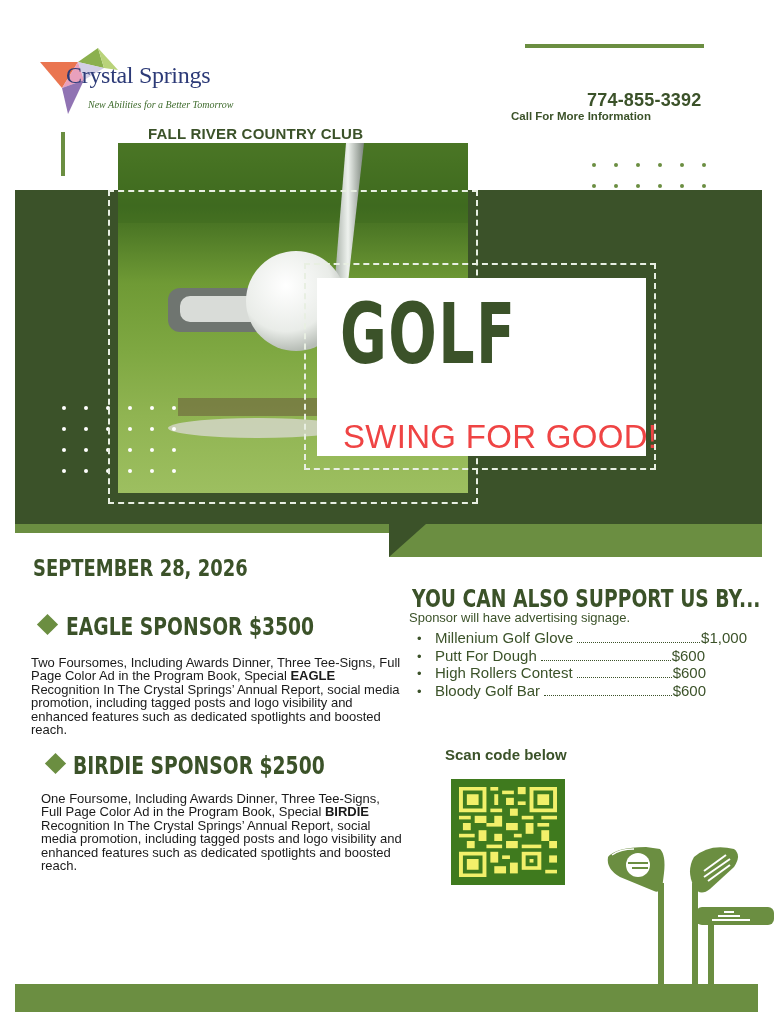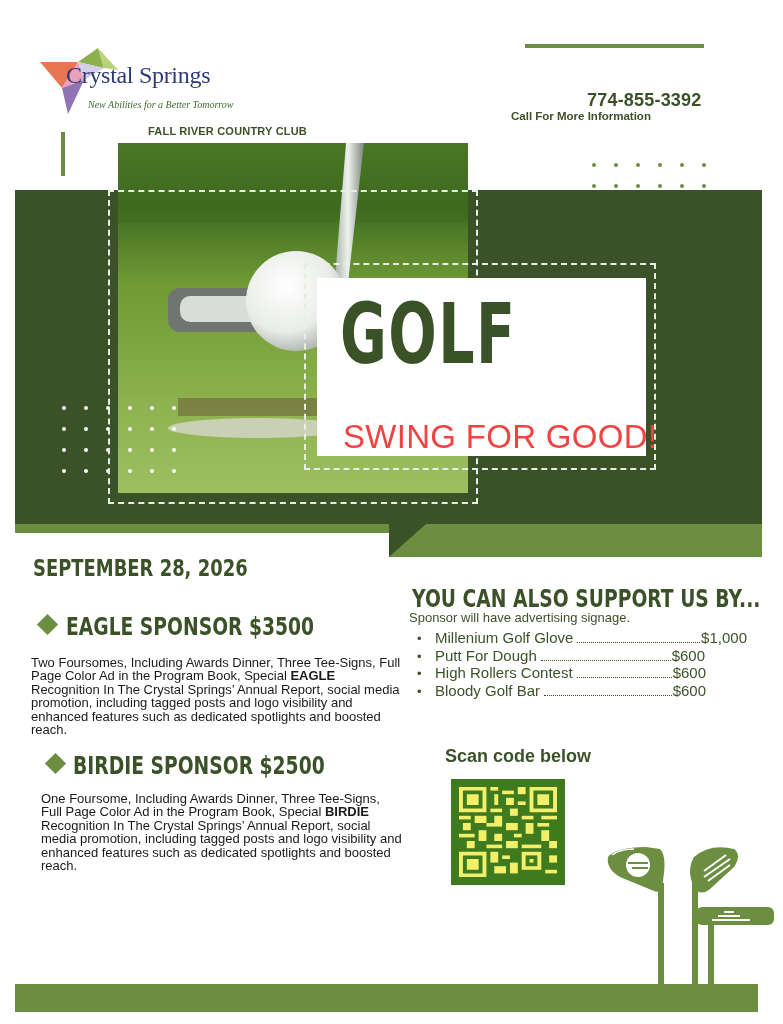--- a/index.html
+++ b/index.html
@@ -13,21 +13,21 @@
   .logo { left: 38px; top: 46px; width: 220px; height: 70px; }
   .logo-title { left: 66px; top: 62px; font-family: "Liberation Serif", serif; font-size: 24px; color: #2c3a77; letter-spacing: -0.3px; white-space: nowrap; }
   .logo-tag { left: 88px; top: 99px; font-family: "Liberation Serif", serif; font-style: italic; font-size: 10px; color: #3e6b2c; white-space: nowrap; }
 
   .top-bar { left: 525px; top: 44px; width: 179px; height: 4px; background: #6b8e41; }
 
   .phone { left: 539px; top: 90px; font-weight: bold; font-size: 18px; color: #3b5229; letter-spacing: 0.2px; margin-left: 48px; }
   .phone-sub { left: 511px; top: 110px; font-weight: bold; font-size: 11.5px; color: #3b5229; }
 
   .vbar { left: 61px; top: 132px; width: 4px; height: 44px; background: #6b8e41; }
-  .venue { left: 148px; top: 125px; font-weight: bold; font-size: 11px; color: #3b5229; letter-spacing: 0.2px; }
+  .venue { left: 148px; top: 125px; font-weight: bold; font-size: 15px; color: #3b5229; letter-spacing: 0.2px; }
 
   .dot-grid { display: grid; }
   .dot { width: 4px; height: 4px; border-radius: 50%; }
 
   .hero-dark { left: 15px; top: 190px; width: 747px; height: 334px; background: #3b5229; }
   .hero-mid-left { left: 15px; top: 524px; width: 374px; height: 9px; background: #6b8e41; }
   .hero-mid-right { left: 389px; top: 524px; width: 373px; height: 33px; background: #6b8e41; }
   .tail { left: 389px; top: 524px; width: 0; height: 0; border-top: 33px solid #3b5229; border-right: 37px solid transparent; }
 
   .photo { left: 118px; top: 143px; width: 350px; height: 350px; overflow: hidden;
@@ -50,21 +50,21 @@
 
   .support-head { left: 412px; top: 585px; font-size: 24px; }
   .support-sub { left: 409px; top: 610px; font-size: 13px; color: #3b5229; }
   .support-list { left: 417px; top: 629px; width: 330px; list-style: none; }
   .support-list li { display: flex; align-items: baseline; font-size: 15px; color: #3b5229; height: 17.7px; }
   .support-list .bullet { width: 18px; font-size: 13px; }
   .support-list .label { white-space: nowrap; text-align: center; }
   .support-list .leader { flex: 1; border-bottom: 1px dotted #3b5229; margin: 0 1px 4px 4px; height: 1px; }
   .support-list .price { white-space: nowrap; }
 
-  .scan { left: 445px; top: 746px; font-weight: bold; font-size: 18px; color: #3b5229; }
+  .scan { left: 445px; top: 746px; font-weight: bold; font-size: 15px; color: #3b5229; }
   .qr { left: 451px; top: 779px; width: 114px; height: 106px; background: #3f7a1e; padding: 8px; }
 
   .footer-bar { left: 15px; top: 984px; width: 743px; height: 28px; background: #6b8e41; }
 </style>
 </head>
 <body>
 
 <svg class="abs logo" viewBox="0 0 220 70">
   <polygon points="2,16 40,16 24,42" fill="#e8663d" opacity="0.9"></polygon>
   <polygon points="40,16 60,2 66,22" fill="#8bb04e"></polygon>

